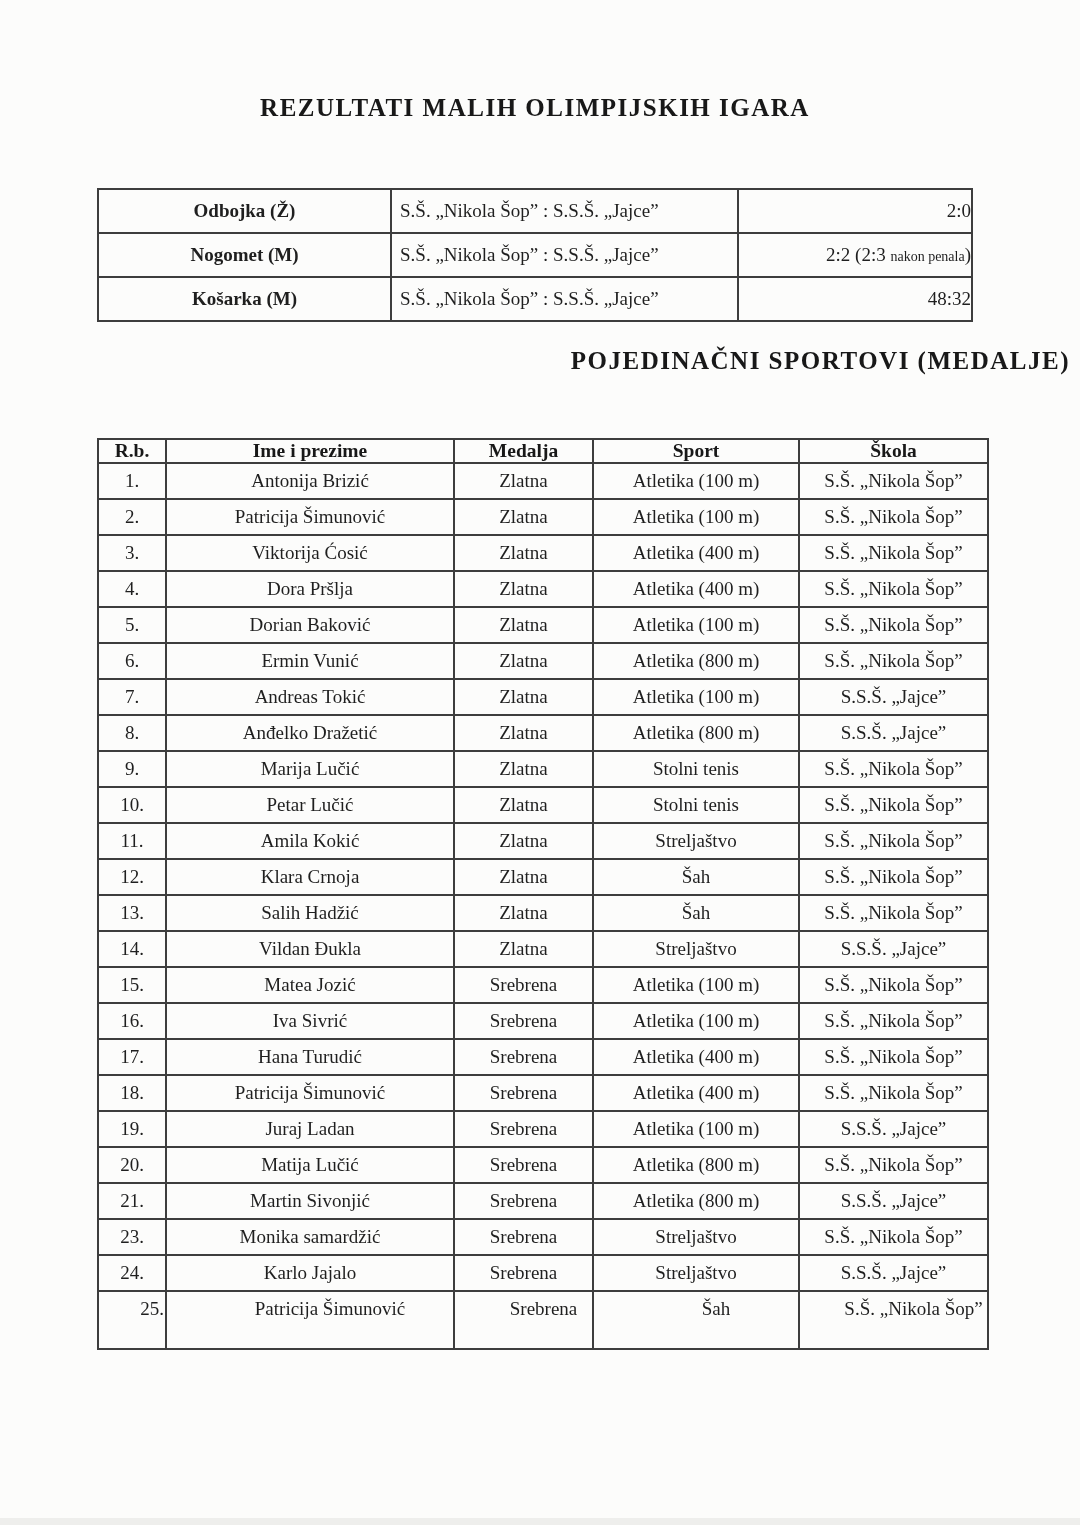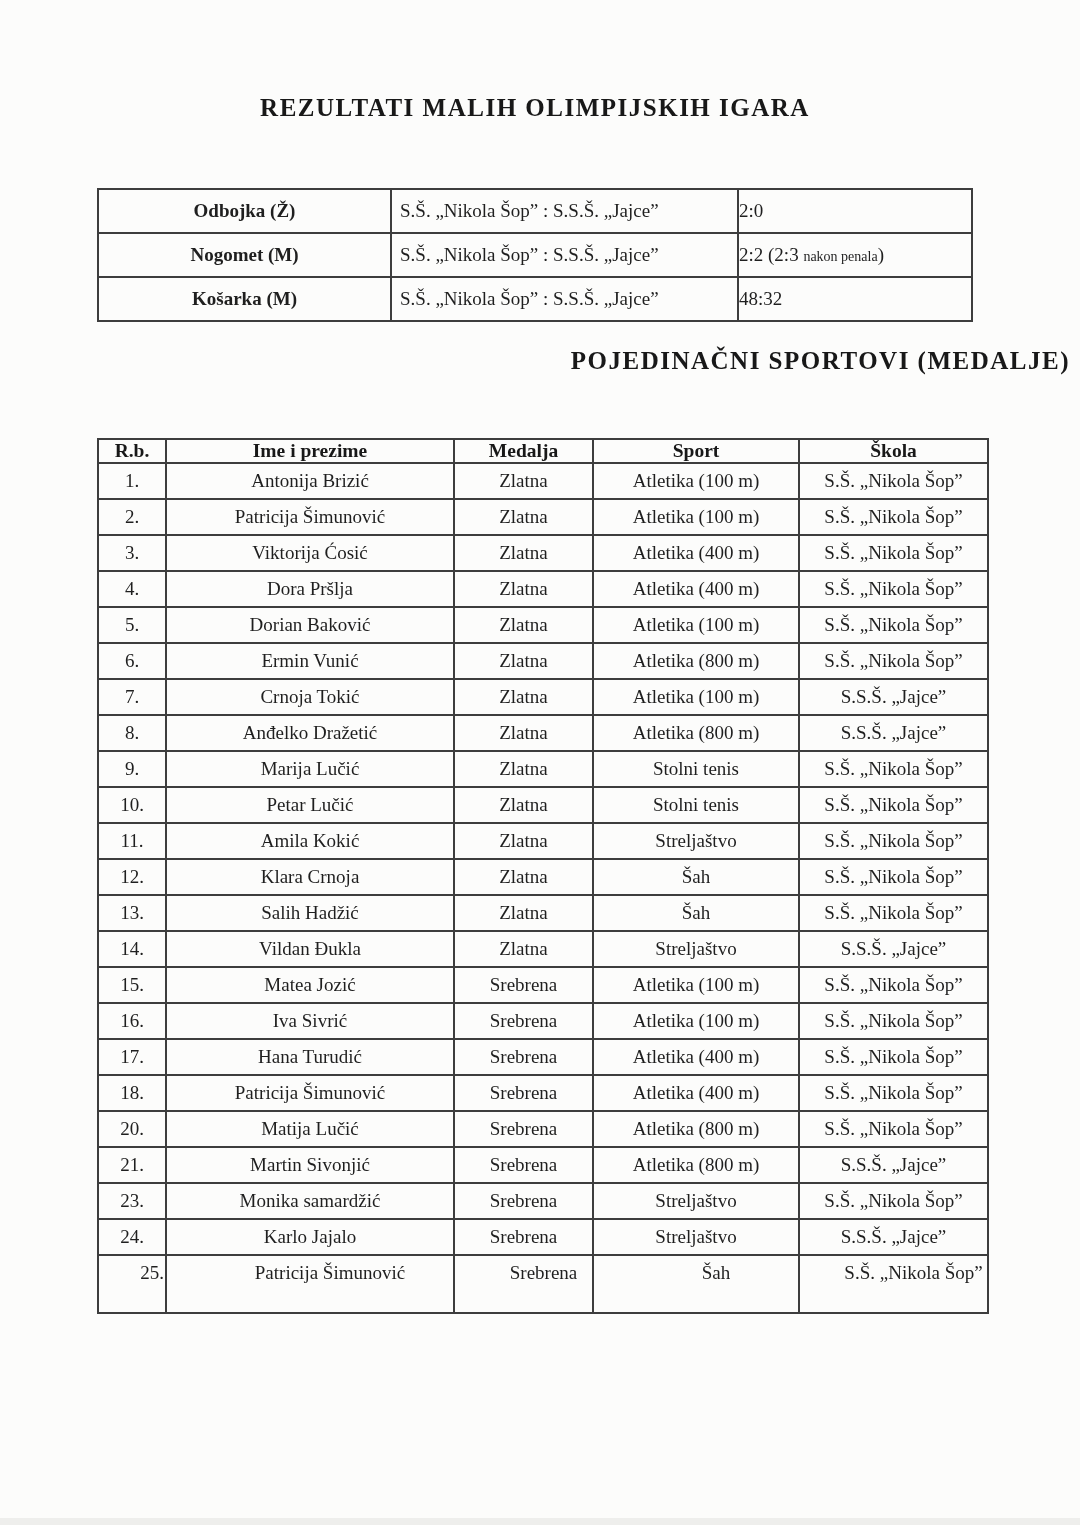--- a/index.html
+++ b/index.html
@@ -33,21 +33,21 @@
     font-size:19px;
     overflow:hidden;
     padding:0;
   }
 
   
   #team-table { left:97px; top:188px; width:874px; }
   #team-table tr { height:44px; }
   .c-team-sport { font-weight:bold; text-align:center; vertical-align:middle; }
   .c-team-match { text-align:left; vertical-align:middle; padding-left:8px; }
-  .c-team-score { text-align:left; vertical-align:middle; }
+  .c-team-score { text-align:right; vertical-align:middle; }
   .score-note   { font-size:14px; }
 
   
   #medals-table { left:97px; top:438px; width:890px; }
   #medals-table thead tr { height:22px; }
   #medals-table th {
     font-weight:bold; text-align:center; vertical-align:middle;
     font-size:19.5px; color:#181818;
   }
   #medals-table tbody tr { height:36px; }
@@ -150,21 +150,21 @@
         </tr>
         <tr>
           <td>6.</td>
           <td>Ermin Vunić</td>
           <td>Zlatna</td>
           <td>Atletika (800 m)</td>
           <td>S.Š. „Nikola Šop”</td>
         </tr>
         <tr>
           <td>7.</td>
-          <td>Crnoja Tokić</td>
+          <td>Andreas Tokić</td>
           <td>Zlatna</td>
           <td>Atletika (100 m)</td>
           <td>S.S.Š. „Jajce”</td>
         </tr>
         <tr>
           <td>8.</td>
           <td>Anđelko Dražetić</td>
           <td>Zlatna</td>
           <td>Atletika (800 m)</td>
           <td>S.S.Š. „Jajce”</td>
@@ -231,20 +231,27 @@
           <td>Srebrena</td>
           <td>Atletika (400 m)</td>
           <td>S.Š. „Nikola Šop”</td>
         </tr>
         <tr>
           <td>18.</td>
           <td>Patricija Šimunović</td>
           <td>Srebrena</td>
           <td>Atletika (400 m)</td>
           <td>S.Š. „Nikola Šop”</td>
+        </tr>
+        <tr>
+          <td>19.</td>
+          <td>Juraj Ladan</td>
+          <td>Srebrena</td>
+          <td>Atletika (100 m)</td>
+          <td>S.S.Š. „Jajce”</td>
         </tr>
         <tr>
           <td>20.</td>
           <td>Matija Lučić</td>
           <td>Srebrena</td>
           <td>Atletika (800 m)</td>
           <td>S.Š. „Nikola Šop”</td>
         </tr>
         <tr>
           <td>21.</td>

